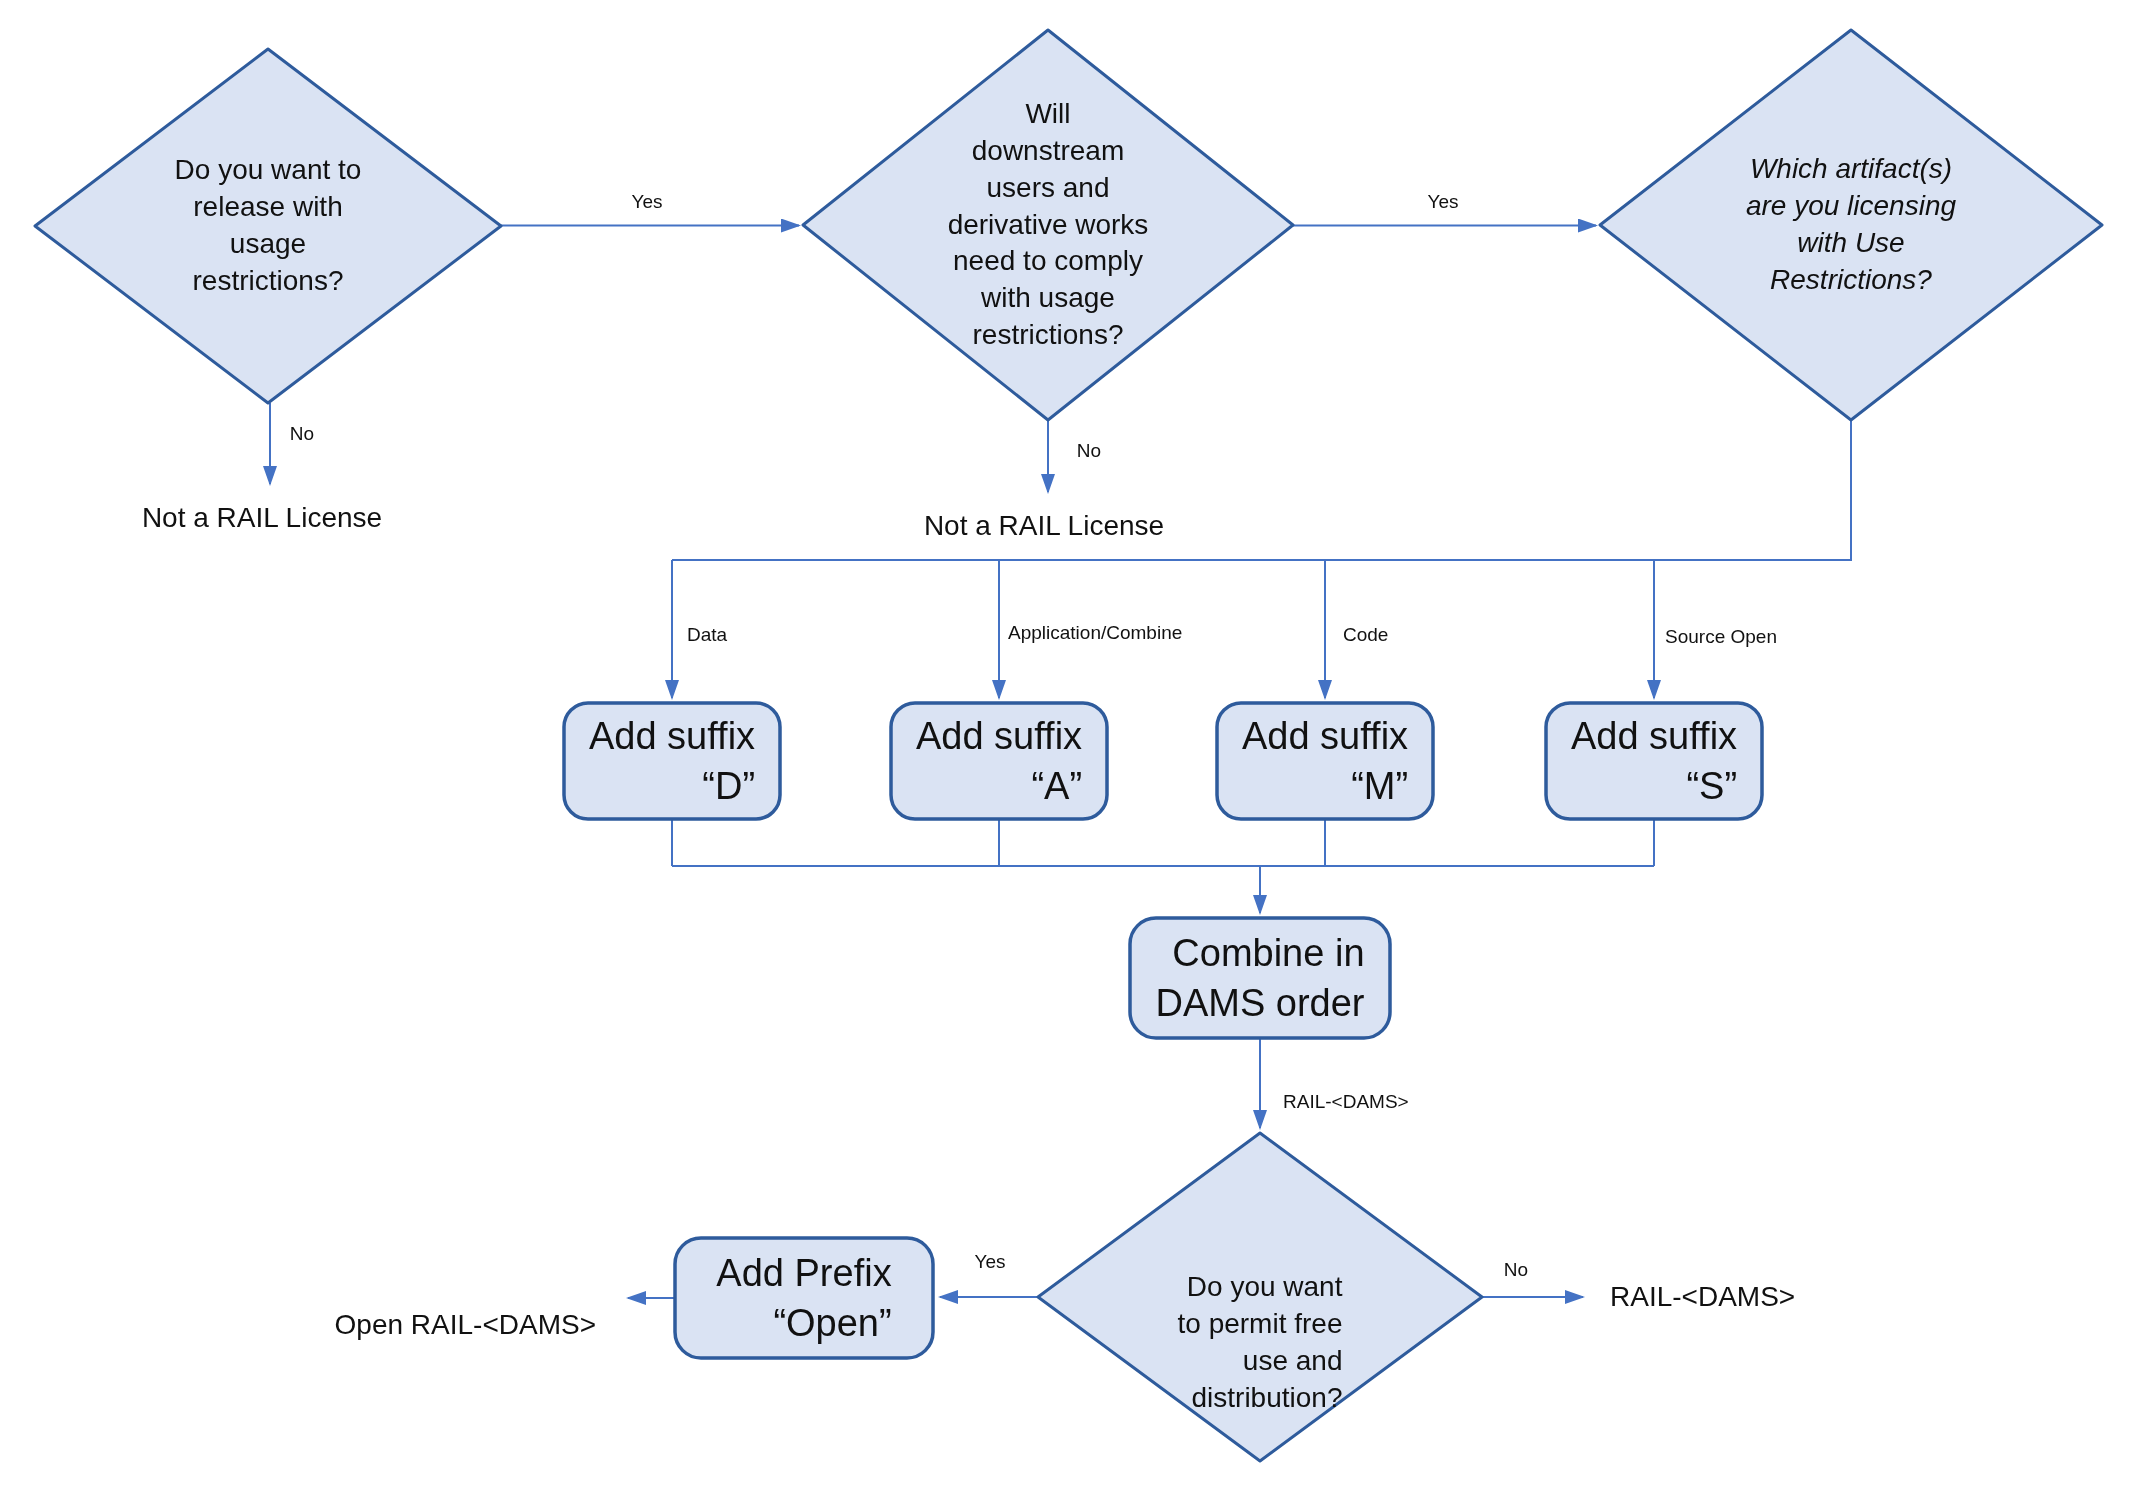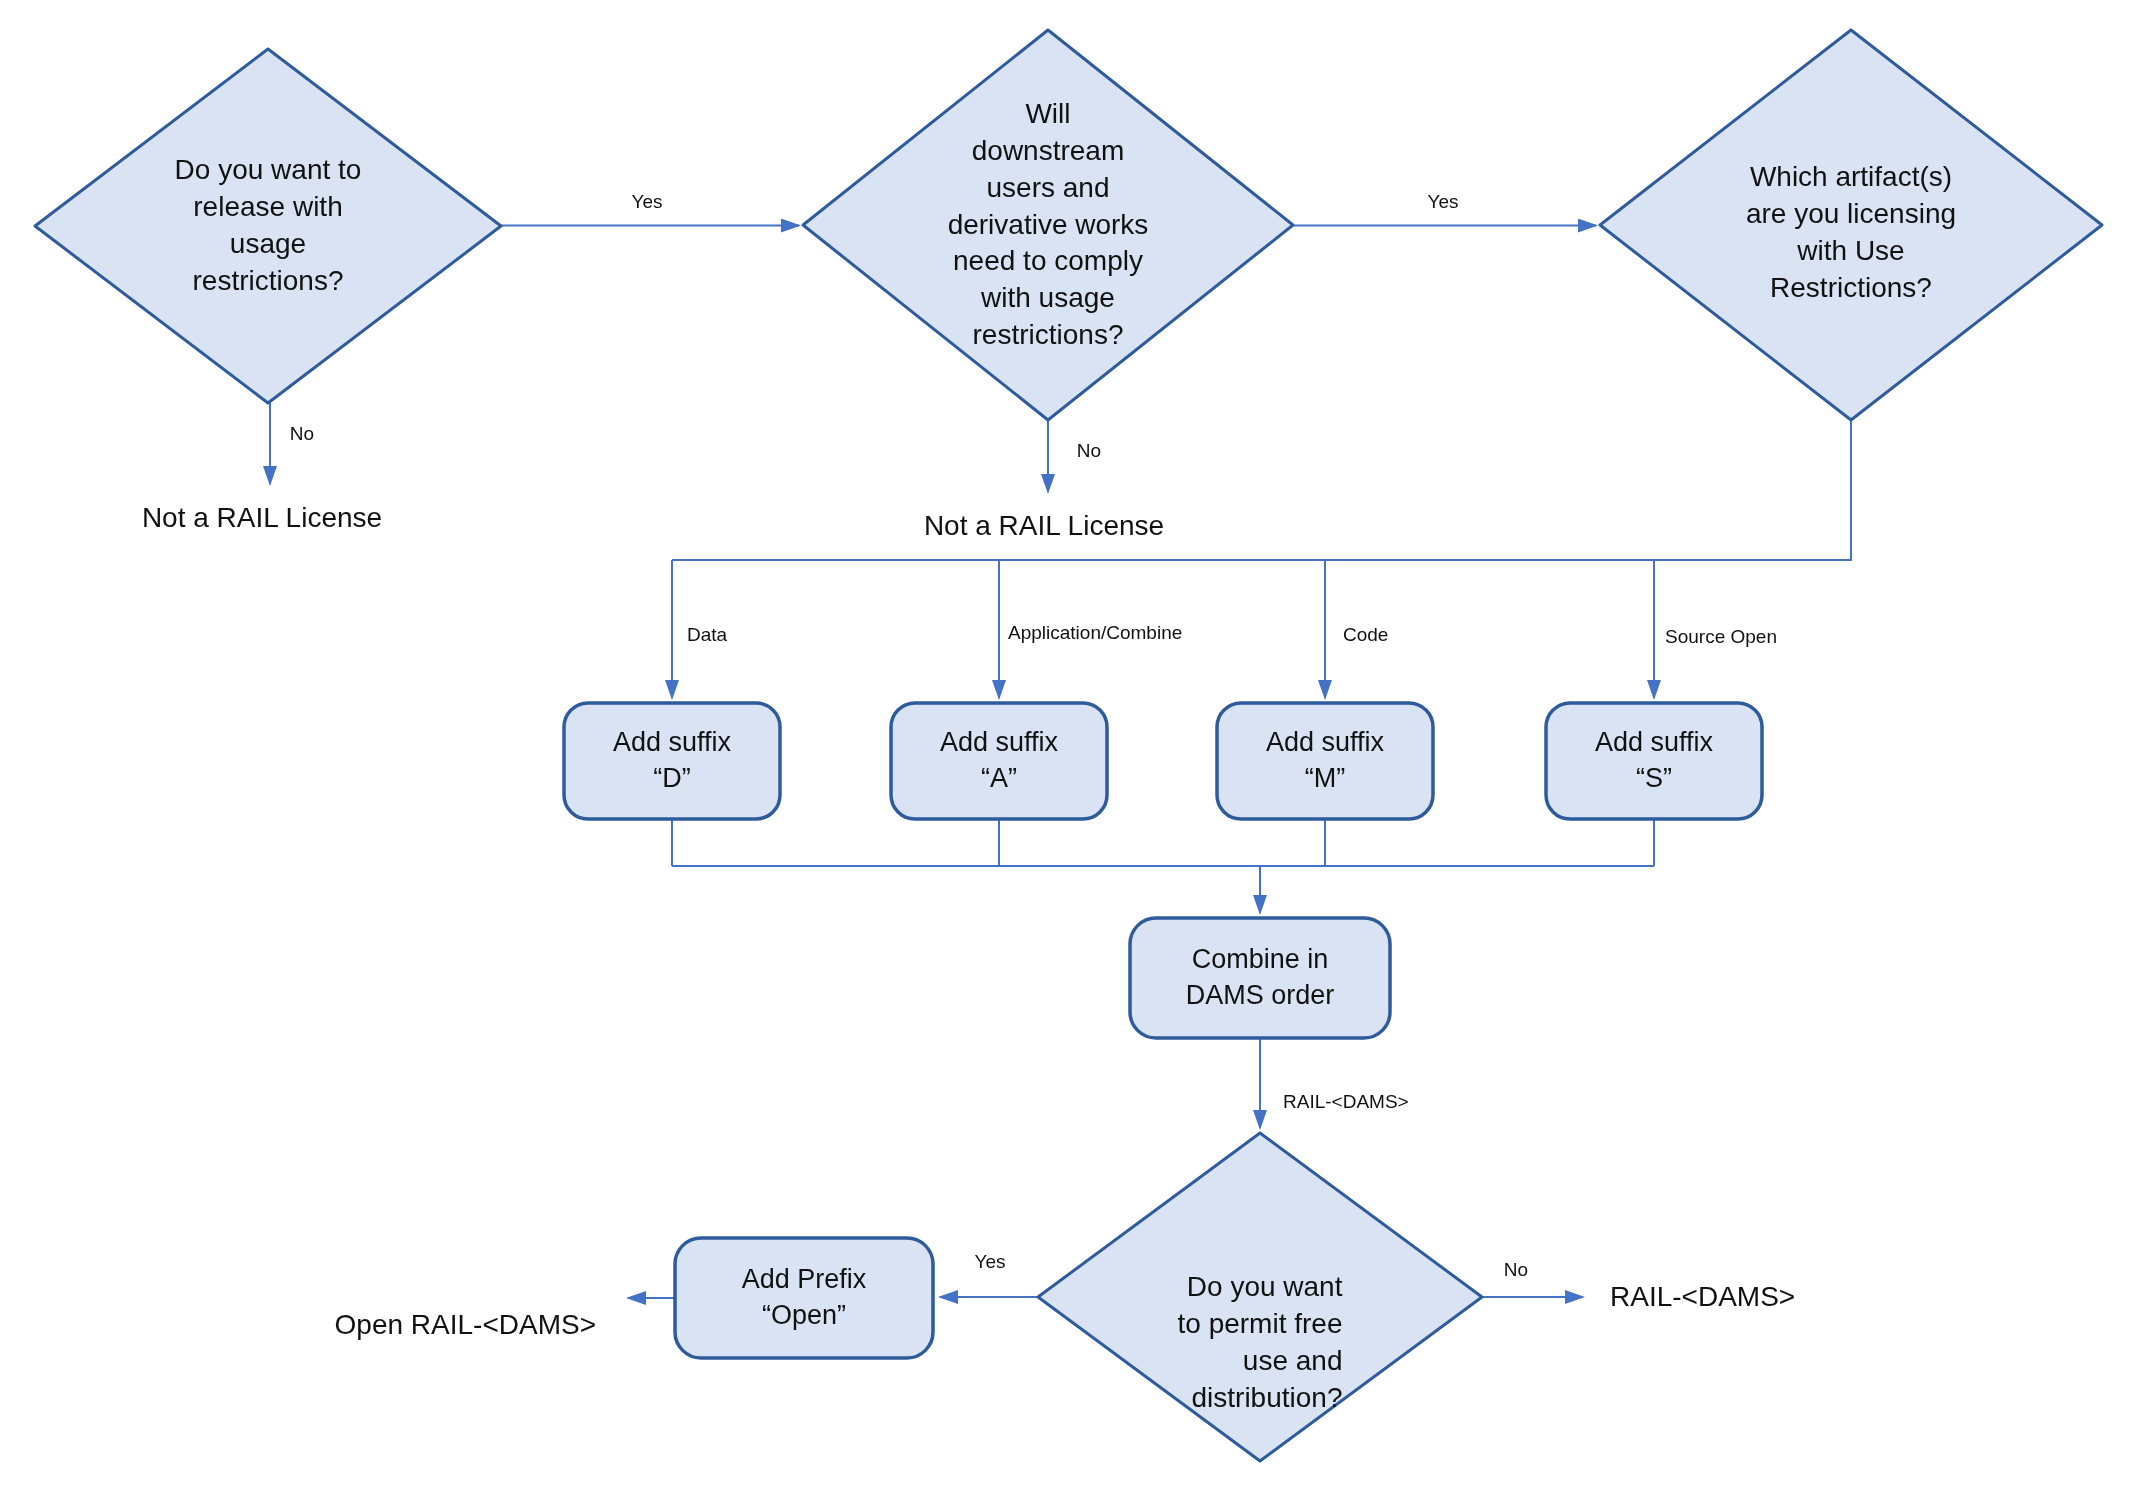--- a/index.html
+++ b/index.html
@@ -11,21 +11,21 @@
     color:#111111;
     overflow:hidden;
   }
   #wires{position:absolute;left:0;top:0;}
   .node-label{
     position:absolute;
     display:flex;align-items:center;justify-content:center;
     text-align:center;white-space:pre-line;
     font-size:28px;line-height:1.32;color:#111111;
   }
-  .box-label{font-size:27px;}
+  .box-label{font-size:38px;text-align:right;}
   .edge-label{
     position:absolute;font-size:19px;color:#111111;white-space:nowrap;
   }
   .center{transform:translate(-50%,-50%);}
   .vcenter{transform:translateY(-50%);}
   .rightal{transform:translate(-100%,-50%);}
   .terminal{
     position:absolute;font-size:28px;color:#111111;white-space:nowrap;
   }
 </style>
@@ -84,21 +84,21 @@
 release with
 usage
 restrictions?</div>
   <div class="node-label" style="left:888px;top:40px;width:320px;height:370px;">Will
 downstream
 users and
 derivative works
 need to comply
 with usage
 restrictions?</div>
-  <div class="node-label" style="left:1681px;top:48px;width:340px;height:370px;">Which artifact(s)
+  <div class="node-label" style="left:1681px;top:40px;width:340px;height:370px;font-style:italic;">Which artifact(s)
 are you licensing
 with Use
 Restrictions?</div>
   <div class="node-label" style="left:1110px;top:1189px;width:300px;height:308px;text-align:right;">Do you want
 to permit free
 use and
 distribution?</div>
 
   <div class="node-label box-label" style="left:564px;top:703px;width:216px;height:116px;">Add suffix
 “D”</div>

